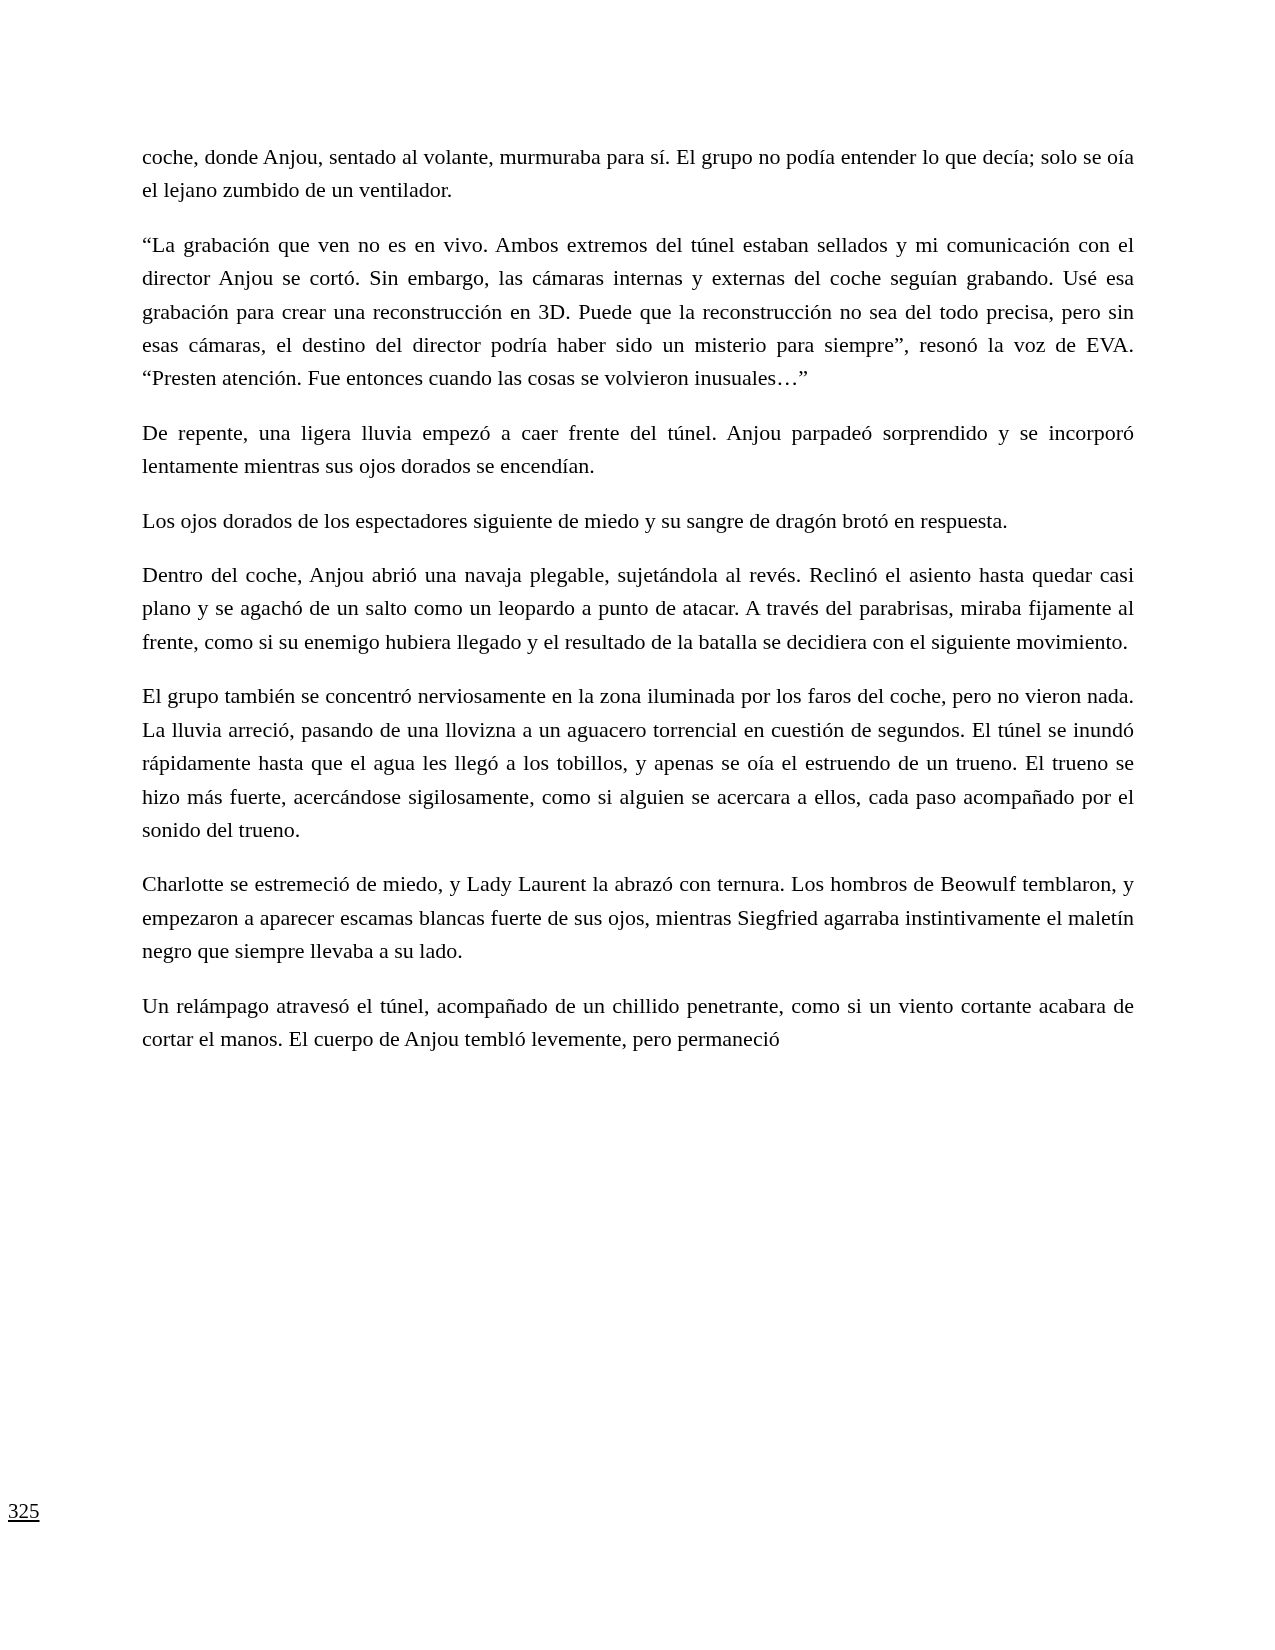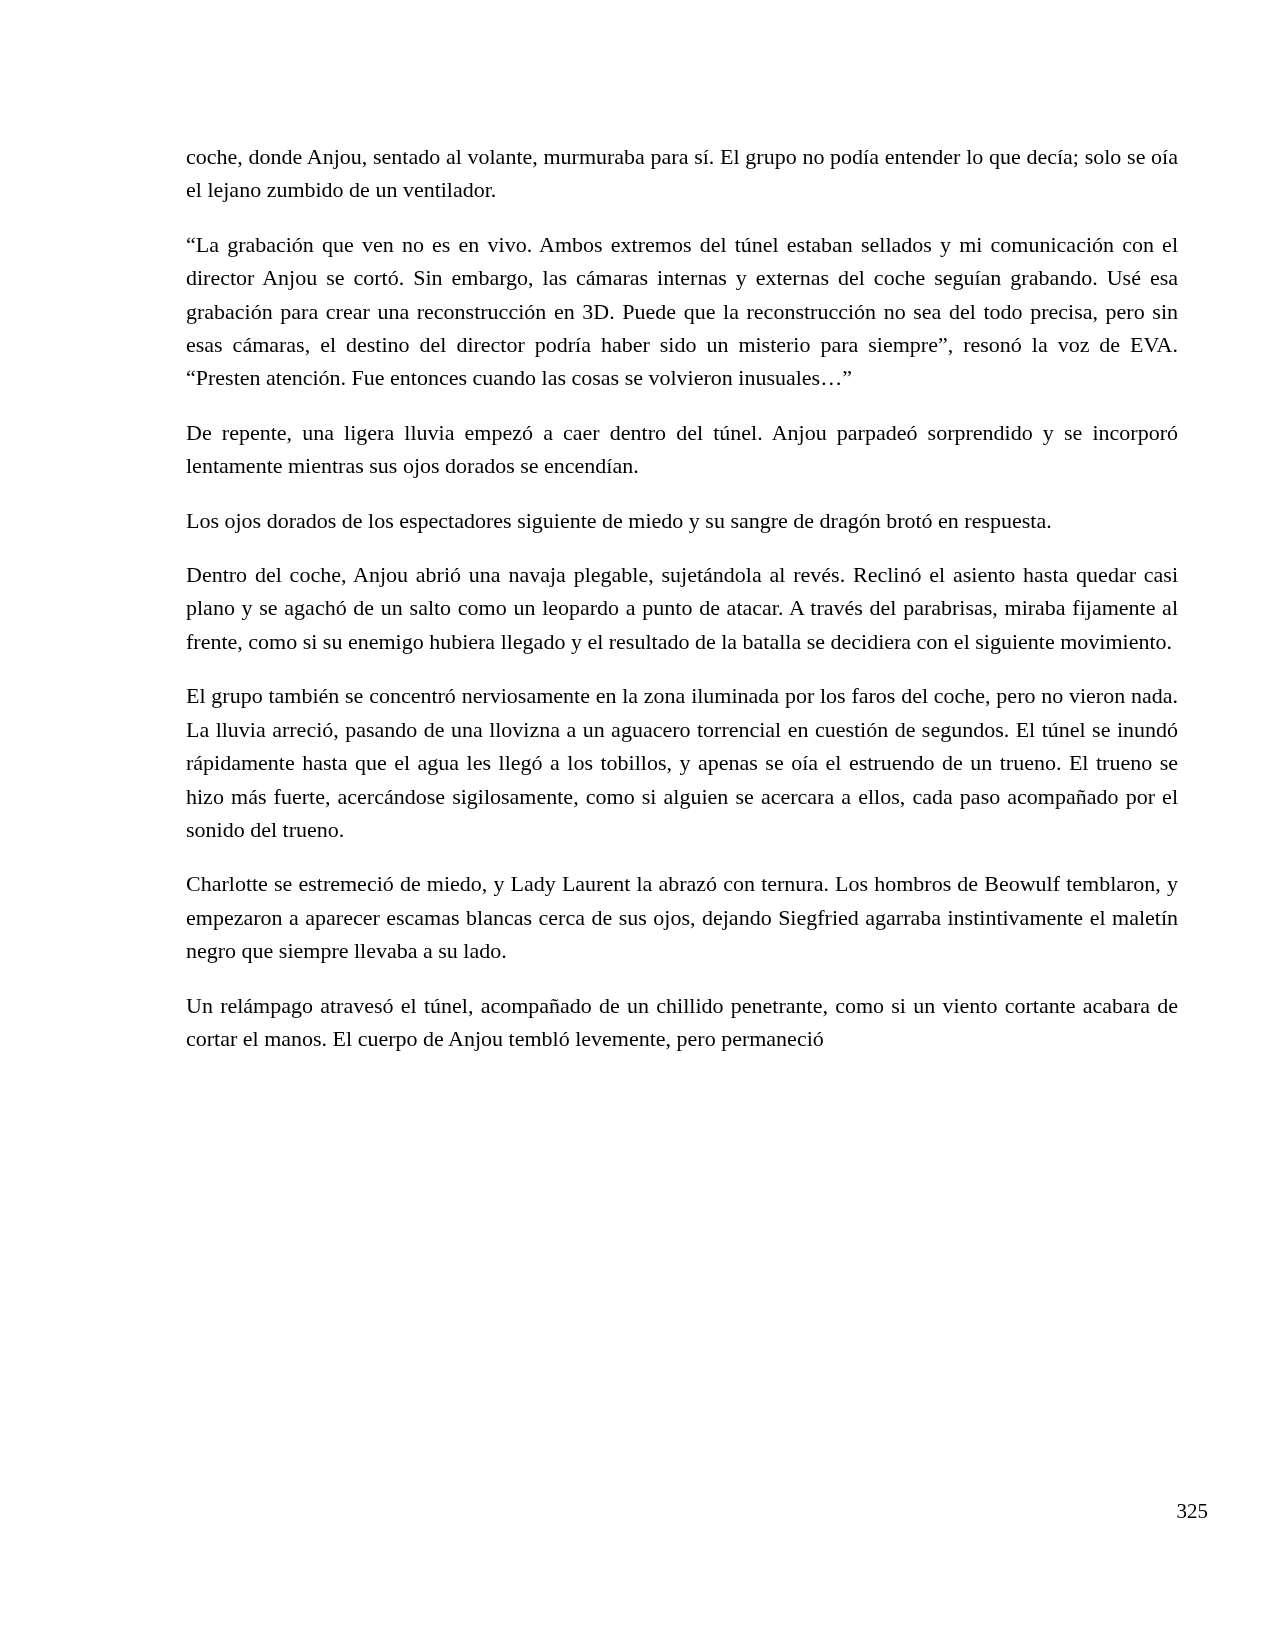--- a/index.html
+++ b/index.html
@@ -8,54 +8,54 @@
     background: #ffffff;
   }
   .page {
     position: relative;
     width: 1164px;
     height: 1650px;
     background: #ffffff;
     overflow: hidden;
     font-family: "Liberation Serif", "DejaVu Serif", serif;
     color: #000000;
-    margin-left: 44px;
   }
   .content {
     position: absolute;
     left: 142px;
     top: 140px;
     width: 992px;
     font-size: 22px;
     line-height: 33.4px;
     text-align: justify;
     text-justify: inter-word;
   }
   .content p {
     margin: 0 0 21px 0;
     padding: 0;
   }
   .page-number {
     position: absolute;
-    left: 0;
+    left: 8px;
     width: 100%;
     bottom: 128px;
-    text-align: right;
+    text-align: left;
     font-size: 21px;
     line-height: 1;
+    text-decoration: underline;
   }
 </style>
 </head>
 <body>
 
 <div class="page">
   <div class="content">
     <p>coche, donde Anjou, sentado al volante, murmuraba para sí. El grupo no podía entender lo que decía; solo se oía el lejano zumbido de un ventilador.</p>
     <p>“La grabación que ven no es en vivo. Ambos extremos del túnel estaban sellados y mi comunicación con el director Anjou se cortó. Sin embargo, las cámaras internas y externas del coche seguían grabando. Usé esa grabación para crear una reconstrucción en 3D. Puede que la reconstrucción no sea del todo precisa, pero sin esas cámaras, el destino del director podría haber sido un misterio para siempre”, resonó la voz de EVA. “Presten atención. Fue entonces cuando las cosas se volvieron inusuales…”</p>
-    <p>De repente, una ligera lluvia empezó a caer dentro del túnel. Anjou parpadeó sorprendido y se incorporó lentamente mientras sus ojos dorados se encendían.</p>
+    <p>De repente, una ligera lluvia empezó a caer frente del túnel. Anjou parpadeó sorprendido y se incorporó lentamente mientras sus ojos dorados se encendían.</p>
     <p>Los ojos dorados de los espectadores siguiente de miedo y su sangre de dragón brotó en respuesta.</p>
     <p>Dentro del coche, Anjou abrió una navaja plegable, sujetándola al revés. Reclinó el asiento hasta quedar casi plano y se agachó de un salto como un leopardo a punto de atacar. A través del parabrisas, miraba fijamente al frente, como si su enemigo hubiera llegado y el resultado de la batalla se decidiera con el siguiente movimiento.</p>
     <p>El grupo también se concentró nerviosamente en la zona iluminada por los faros del coche, pero no vieron nada. La lluvia arreció, pasando de una llovizna a un aguacero torrencial en cuestión de segundos. El túnel se inundó rápidamente hasta que el agua les llegó a los tobillos, y apenas se oía el estruendo de un trueno. El trueno se hizo más fuerte, acercándose sigilosamente, como si alguien se acercara a ellos, cada paso acompañado por el sonido del trueno.</p>
-    <p>Charlotte se estremeció de miedo, y Lady Laurent la abrazó con ternura. Los hombros de Beowulf temblaron, y empezaron a aparecer escamas blancas cerca de sus ojos, dejando Siegfried agarraba instintivamente el maletín negro que siempre llevaba a su lado.</p>
+    <p>Charlotte se estremeció de miedo, y Lady Laurent la abrazó con ternura. Los hombros de Beowulf temblaron, y empezaron a aparecer escamas blancas fuerte de sus ojos, mientras Siegfried agarraba instintivamente el maletín negro que siempre llevaba a su lado.</p>
     <p>Un relámpago atravesó el túnel, acompañado de un chillido penetrante, como si un viento cortante acabara de cortar el manos. El cuerpo de Anjou tembló levemente, pero permaneció</p>
   </div>
   <div class="page-number">325</div>
 </div>
 
 </body></html>

